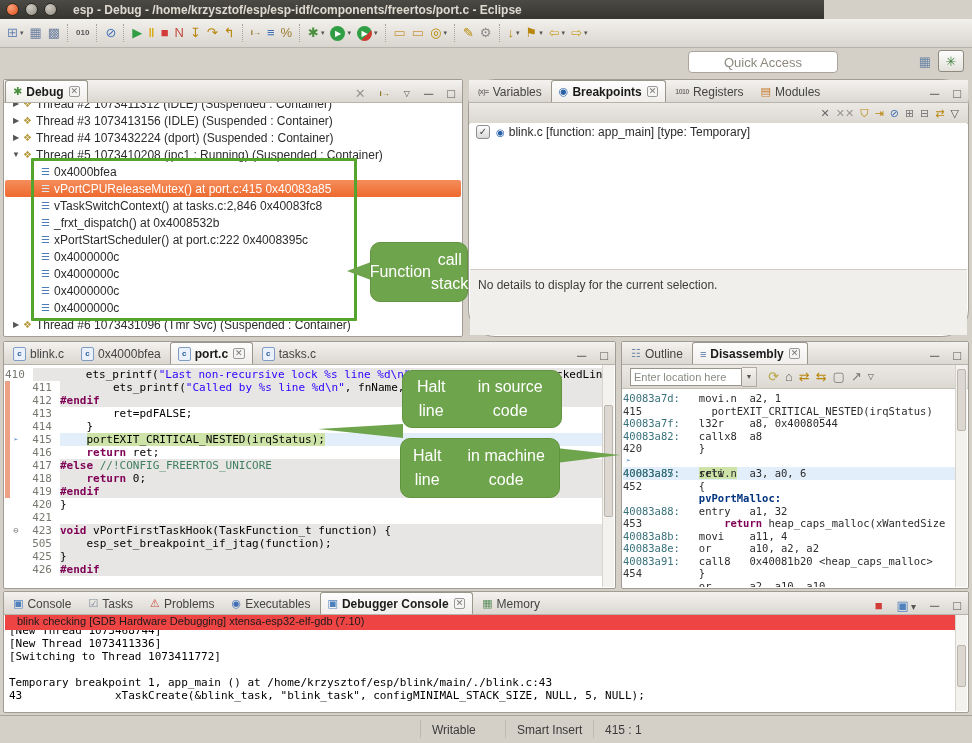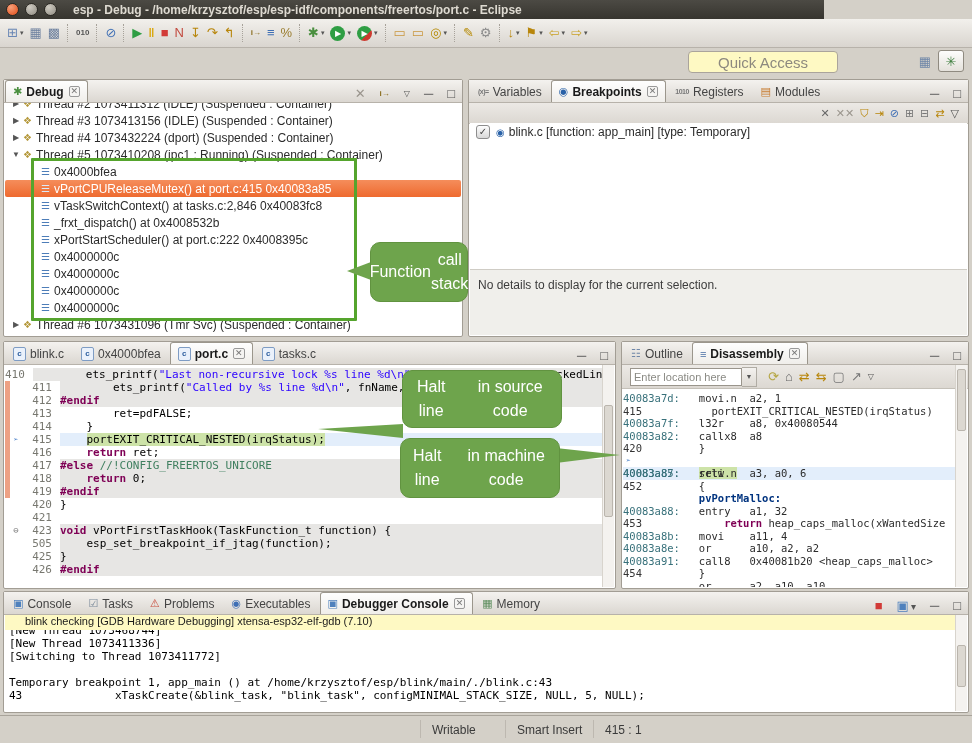--- a/index.html
+++ b/index.html
@@ -17,21 +17,21 @@
            border-bottom:1px solid #b7b2aa;display:flex;align-items:center;padding-left:4px;box-sizing:border-box;}
   .tbi{display:inline-flex;align-items:center;height:22px;padding:0 2px;margin:0 1px;border-radius:3px;cursor:default;}
   .tbi .g{font-size:13px;line-height:22px;}
   .tbi .g.small{font-size:8px;font-weight:bold;}
   .caret{font-size:7px;color:#555;margin-left:2px;}
   .tsep{width:1px;height:18px;border-left:1px dotted #a7a29a;margin:0 4px;}
   .circ{display:inline-flex;align-items:center;justify-content:center;width:15px;height:15px;border-radius:50%;
         font-size:8px;color:#fff;}
   .subbar{position:absolute;left:0;top:48px;width:972px;height:28px;background:#d4d0c8;}
   .quick-access{position:absolute;left:688px;top:3px;width:148px;height:20px;border:1px solid #aaa49c;border-radius:4px;
-        background:#fef9c3;color:#8d897f;font-size:15px;display:flex;align-items:center;justify-content:center;}
+        background:#ffffff;color:#8d897f;font-size:13px;display:flex;align-items:center;justify-content:center;}
   .persp{position:absolute;top:2px;height:22px;display:flex;align-items:center;}
   .pbtn{width:26px;height:22px;display:flex;align-items:center;justify-content:center;font-size:13px;border-radius:3px;}
   .pbtn.active{border:1px solid #8f8a80;background:linear-gradient(#fdfdfc,#e4e1db);box-sizing:border-box;}
   
   .panel{position:absolute;background:#fff;border:1px solid #a29d94;border-radius:2px;box-sizing:border-box;}
   .phead{position:relative;height:22px;background:linear-gradient(#f4f2ef,#dbd7d1);border-bottom:1px solid #b7b2aa;
          display:flex;align-items:flex-end;}
   .tab{display:inline-flex;align-items:center;height:21px;padding:0 7px;margin-left:1px;color:#444;
        border:1px solid transparent;border-bottom:none;white-space:nowrap;cursor:default;}
   .tab.active{background:linear-gradient(#fefefe,#f0eeea);border-color:#9b968c;border-radius:3px 3px 0 0;
@@ -95,39 +95,39 @@
   .dis-content{position:absolute;left:1px;right:12px;top:47px;bottom:1px;background:#fff;overflow:hidden;
                font-family:"DejaVu Sans Mono","Liberation Mono",monospace;font-size:10.5px;}
   .dline{display:flex;height:12.5px;line-height:12.5px;white-space:pre;flex-direction:column;}
   .dline .mark{width:11px;font-size:8px;color:#3c76c4;text-align:center;}
   .dline .dcode{flex:1;}
   .dline.cur .dcode{background:#e3eefb;}
   .addr{color:#37707a;}
   .lnum{color:#333;}
   .dlabel{color:#00337f;font-weight:bold;}
   
-  .con-sub{position:absolute;left:1px;right:12px;top:23px;height:15px;background:#fef9c3;color:#1a1a1a;
-           font-size:11px;padding-left:20px;white-space:nowrap;}
+  .con-sub{position:absolute;left:1px;right:12px;top:23px;height:15px;background:#ef4444;color:#1a1a1a;
+           font-size:11px;padding-left:12px;white-space:nowrap;}
   .con-content{position:absolute;left:1px;right:12px;top:38px;bottom:1px;background:#fff;overflow:hidden;
                font-family:"DejaVu Sans Mono","Liberation Mono",monospace;font-size:11px;color:#000;}
   .cline{height:13px;line-height:13px;white-space:pre;padding-left:4px;}
   .clipline{height:7px;overflow:hidden;}
   .clipline .cline{margin-top:-6px;}
   
   .callout{position:absolute;background:#6ea44c;border:1px solid #619340;border-radius:10px;color:#fff;
            display:flex;align-items:center;justify-content:center;
            font-size:16px;line-height:1.5;text-align:center;z-index:30;}
   .tail{position:absolute;width:0;height:0;z-index:29;}
   
   .statusbar{position:absolute;left:0;top:715px;width:972px;height:28px;background:#d4d0c8;border-top:1px solid #a9a49b;}
   .statusbar span{position:absolute;top:7px;color:#3a3a3a;font-size:12px;}
   .sdiv{position:absolute;top:4px;width:1px;height:18px;background:#bdb8b0;}
   
   #debug-panel{left:3px;top:79px;width:460px;height:258px;}
-  #bp-panel{left:468px;top:79px;width:501px;height:258px;}
+  #bp-panel{left:468px;top:79px;width:501px;height:258px;border-radius:27px;}
   #editor-panel{left:3px;top:341px;width:613px;height:248px;}
   #disasm-panel{left:621px;top:341px;width:348px;height:248px;}
   #console-panel{left:3px;top:591px;width:966px;height:122px;}
 </style>
 </head>
 <body>
 
 <div id="app">
 
   <div class="titlebar">

